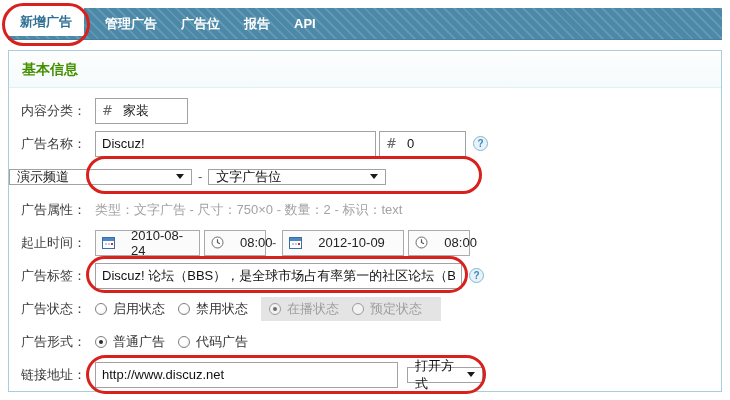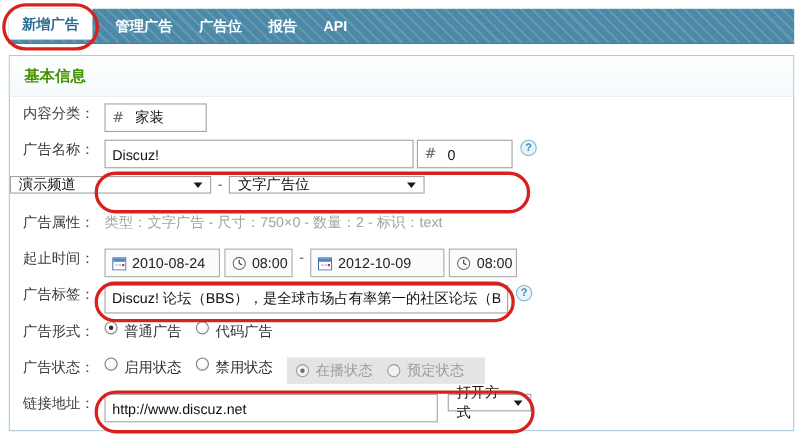--- a/index.html
+++ b/index.html
@@ -22,40 +22,40 @@
   .cfg .dot { font-weight:normal; margin-right:1px; }
 
   
   .panel { position:absolute; left:8px; top:50px; width:714px; height:342px;
            border:1px solid #a9cdde; background:#fff; }
   .panel-title { height:37px; line-height:37px; padding-left:13px;
                  color:#459000; font-weight:bold; font-size:14px;
                  background:linear-gradient(#fdfefe,#f5fafc);
                  border-bottom:1px solid #e2eff6; }
   .form { padding-top:6px; }
-  .row { height:33px; display:flex; }
+  .row { height:33px; display:flex; align-items:center; }
   .row-label { width:74px; margin-left:12px; flex:none;
                font-size:13px; color:#3c3c3c; }
 
   
   .inp, .faux-inp { height:26px; border:1px solid #a2a2a2; background:#fff;
          font-size:13px; color:#111; padding:0 6px;
          font-family:"Liberation Sans","DejaVu Sans",sans-serif; }
   .faux-inp { display:inline-flex; align-items:center; }
   .hash { color:#666; font-style:italic; margin-right:10px; font-family:"DejaVu Serif",serif; }
   .sep { margin:0 6px; color:#555; font-size:13px; }
 
   .selectbox { height:16px; border:1px solid #a2a2a2; background:#fff;
                display:inline-flex; align-items:center; justify-content:space-between;
                padding:0 7px; font-size:13px; color:#111; cursor:pointer; }
   .arrow-down { width:0; height:0; border-left:4px solid transparent;
                 border-right:4px solid transparent; border-top:5px solid #1a1a1a; margin-left:8px; }
 
   .datebox { height:26px; border:1px solid #ababab; background:#fbfbfb;
-             display:inline-flex; align-items:center; padding:0 6px; gap:5px;
+             display:inline-flex; align-items:center; padding:0 6px; gap:16px;
              font-size:13px; color:#222; cursor:pointer; }
 
   .help { width:15px; height:15px; border-radius:50%; border:1px solid #87b6d2;
           background:#e7f3fb; color:#3f86b4; font-size:10px; font-weight:bold;
           display:inline-flex; align-items:center; justify-content:center;
           margin-left:7px; cursor:pointer; flex:none; }
 
   .gray-text { font-size:13px; color:#a3a3a3; }
 
   
@@ -174,42 +174,42 @@
         </div>
       </div>
 
       <div class="row">
         <div class="row-label">广告标签：</div>
         <input class="inp" style="width: 367px;" value="Discuz! 论坛（BBS），是全球市场占有率第一的社区论坛（BBS）软">
         <span class="help">?</span>
       </div>
 
       <div class="row">
-        <div class="row-label">广告形式：</div>
-        <span class="radio checked"></span>
-        <span class="radio-lbl">普通广告</span>
-        <span class="radio"></span>
-        <span class="radio-lbl">代码广告</span>
-      </div>
-
-      <div class="row">
         <div class="row-label">广告状态：</div>
         <span class="radio"></span>
         <span class="radio-lbl">启用状态</span>
         <span class="radio"></span>
         <span class="radio-lbl">禁用状态</span>
         <span class="disabled-block">
           <span class="radio checked"></span>
           <span class="radio-lbl">在播状态</span>
           <span class="radio"></span>
           <span class="radio-lbl">预定状态</span>
         </span>
       </div>
 
       <div class="row">
+        <div class="row-label">广告形式：</div>
+        <span class="radio checked"></span>
+        <span class="radio-lbl">普通广告</span>
+        <span class="radio"></span>
+        <span class="radio-lbl">代码广告</span>
+      </div>
+
+      <div class="row">
         <div class="row-label">链接地址：</div>
         <input class="inp" style="width: 303px;" value="http://www.discuz.net">
         <div class="selectbox" style="width:76px; margin-left:9px;">
           <span>打开方式</span>
           <span class="arrow-down"></span>
         </div>
       </div>
 
     </div>
   </div>

